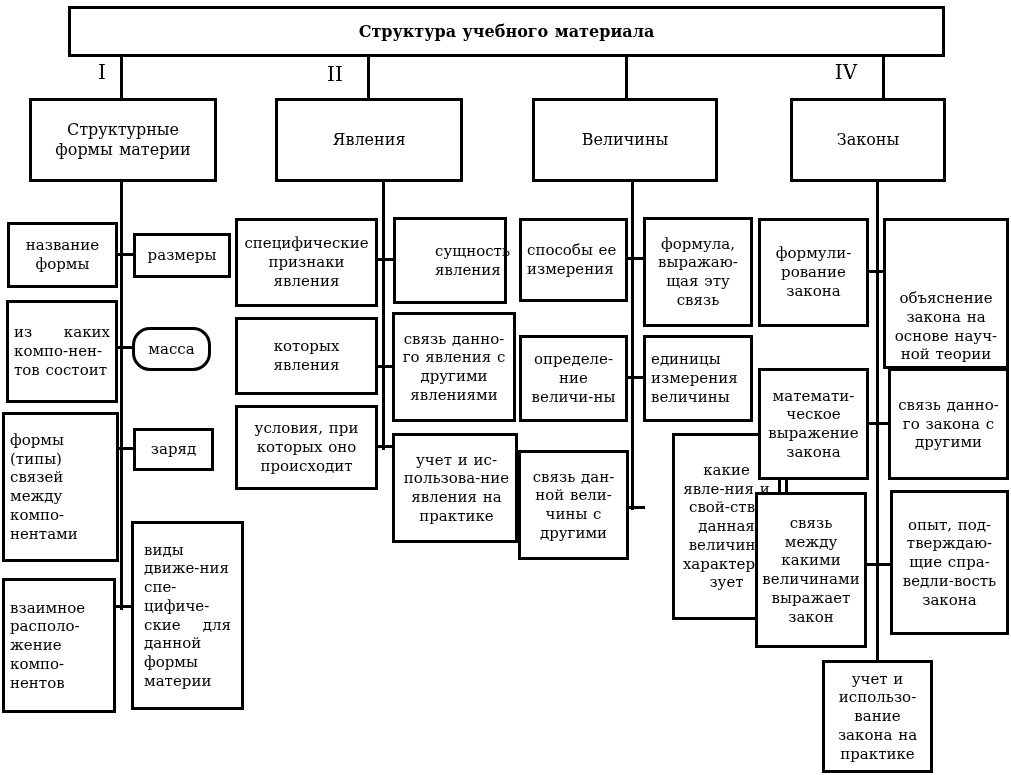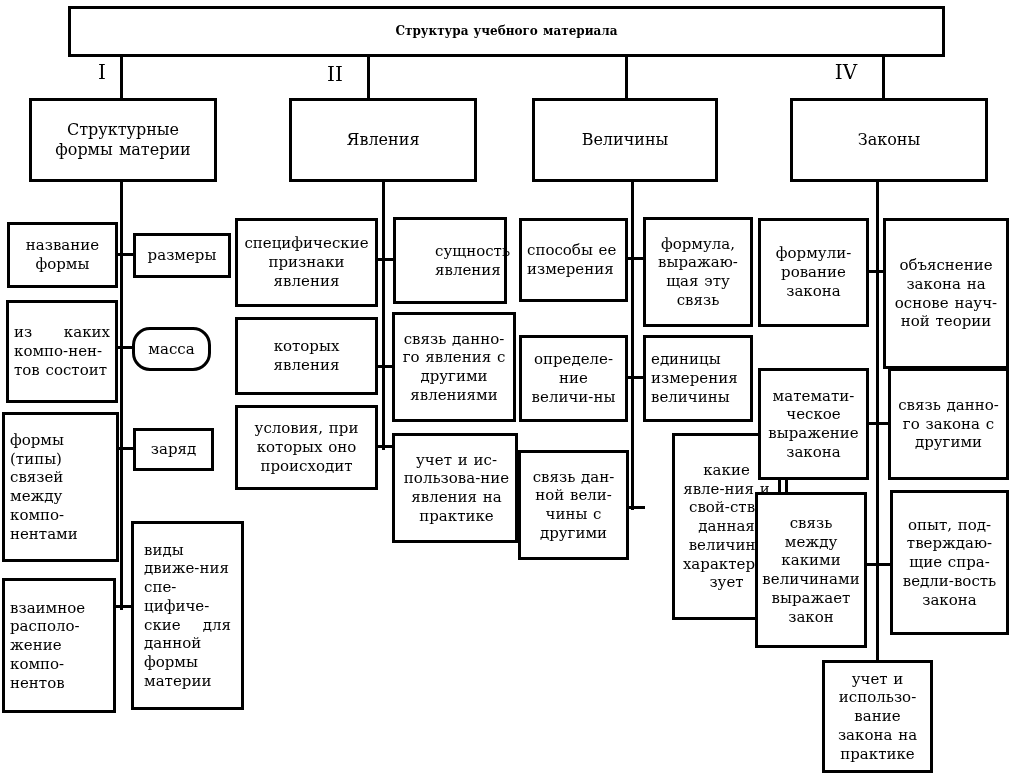--- a/index.html
+++ b/index.html
@@ -30,21 +30,21 @@
     line-height: 1.25;
   }
   .box > .t {
     width: 100%;
     text-align: center;
     word-spacing: 1px;
   }
   .box.jl > .t { text-align: justify; }
   .box.ll > .t { text-align: left; }
   .title-box {
-    font-size: 12px;
+    font-size: 16px;
     font-weight: bold;
   }
   .branch-box {
     font-size: 16px;
   }
   .numeral {
     position: absolute;
     font-size: 20px;
     line-height: 1;
     text-align: center;
@@ -94,27 +94,27 @@
   </div>
 
   <div class="numeral" style="left:88px; top:62px; width:28px;">I</div>
   <div class="numeral" style="left:318px; top:64px; width:34px;">II</div>
   <div class="numeral" style="left:565px; top:78px; width:42px;margin-top:31px;">III</div>
   <div class="numeral" style="left:824px; top:62px; width:44px;">IV</div>
 
   <div class="box branch-box" style="left:29px; top:98px; width:188px; height:84px;">
     <span class="t">Структурные формы материи</span>
   </div>
-  <div class="box branch-box" style="left:289px; top:98px; width:188px; height:84px;">
+  <div class="box branch-box" style="left:275px; top:98px; width:188px; height:84px;">
     <span class="t">Явления</span>
   </div>
   <div class="box branch-box" style="left:532px; top:98px; width:186px; height:84px;">
     <span class="t">Величины</span>
   </div>
-  <div class="box branch-box" style="left:790px; top:98px; width:198px; height:84px;">
+  <div class="box branch-box" style="left:790px; top:98px; width:156px; height:84px;">
     <span class="t">Законы</span>
   </div>
 
   <div class="box" style="left:7px; top:222px; width:111px; height:66px;">
     <span class="t">название формы</span>
   </div>
   <div class="box" style="left:133px; top:233px; width:98px; height:45px;justify-content:flex-end;">
     <span class="t">размеры</span>
   </div>
   <div class="box jl" style="left:6px; top:300px; width:112px; height:103px;">
@@ -170,21 +170,21 @@
   <div class="box" style="left:518px; top:450px; width:111px; height:110px;">
     <span class="t">связь дан-ной вели-чины с другими</span>
   </div>
   <div class="box" style="left:672px; top:433px; width:109px; height:187px;">
     <span class="t">какие явле-ния и свой-ства данная величина характери-зует</span>
   </div>
 
   <div class="box" style="left:758px; top:218px; width:111px; height:109px;">
     <span class="t">формули-рование закона</span>
   </div>
-  <div class="box" style="left:883px; top:218px; width:126px; height:151px;">
+  <div class="box" style="left:883px; top:218px; width:126px; height:151px;align-items:flex-end;">
     <span class="t">объяснение закона на основе науч-ной теории</span>
   </div>
   <div class="box" style="left:758px; top:368px; width:111px; height:112px;">
     <span class="t">математи-ческое выражение закона</span>
   </div>
   <div class="box" style="left:888px; top:368px; width:121px; height:112px;">
     <span class="t">связь данно-го закона с другими</span>
   </div>
   <div class="box" style="left:755px; top:492px; width:112px; height:156px; padding:2px 4px;">
     <span class="t">связь между какими величинами выражает закон</span>

